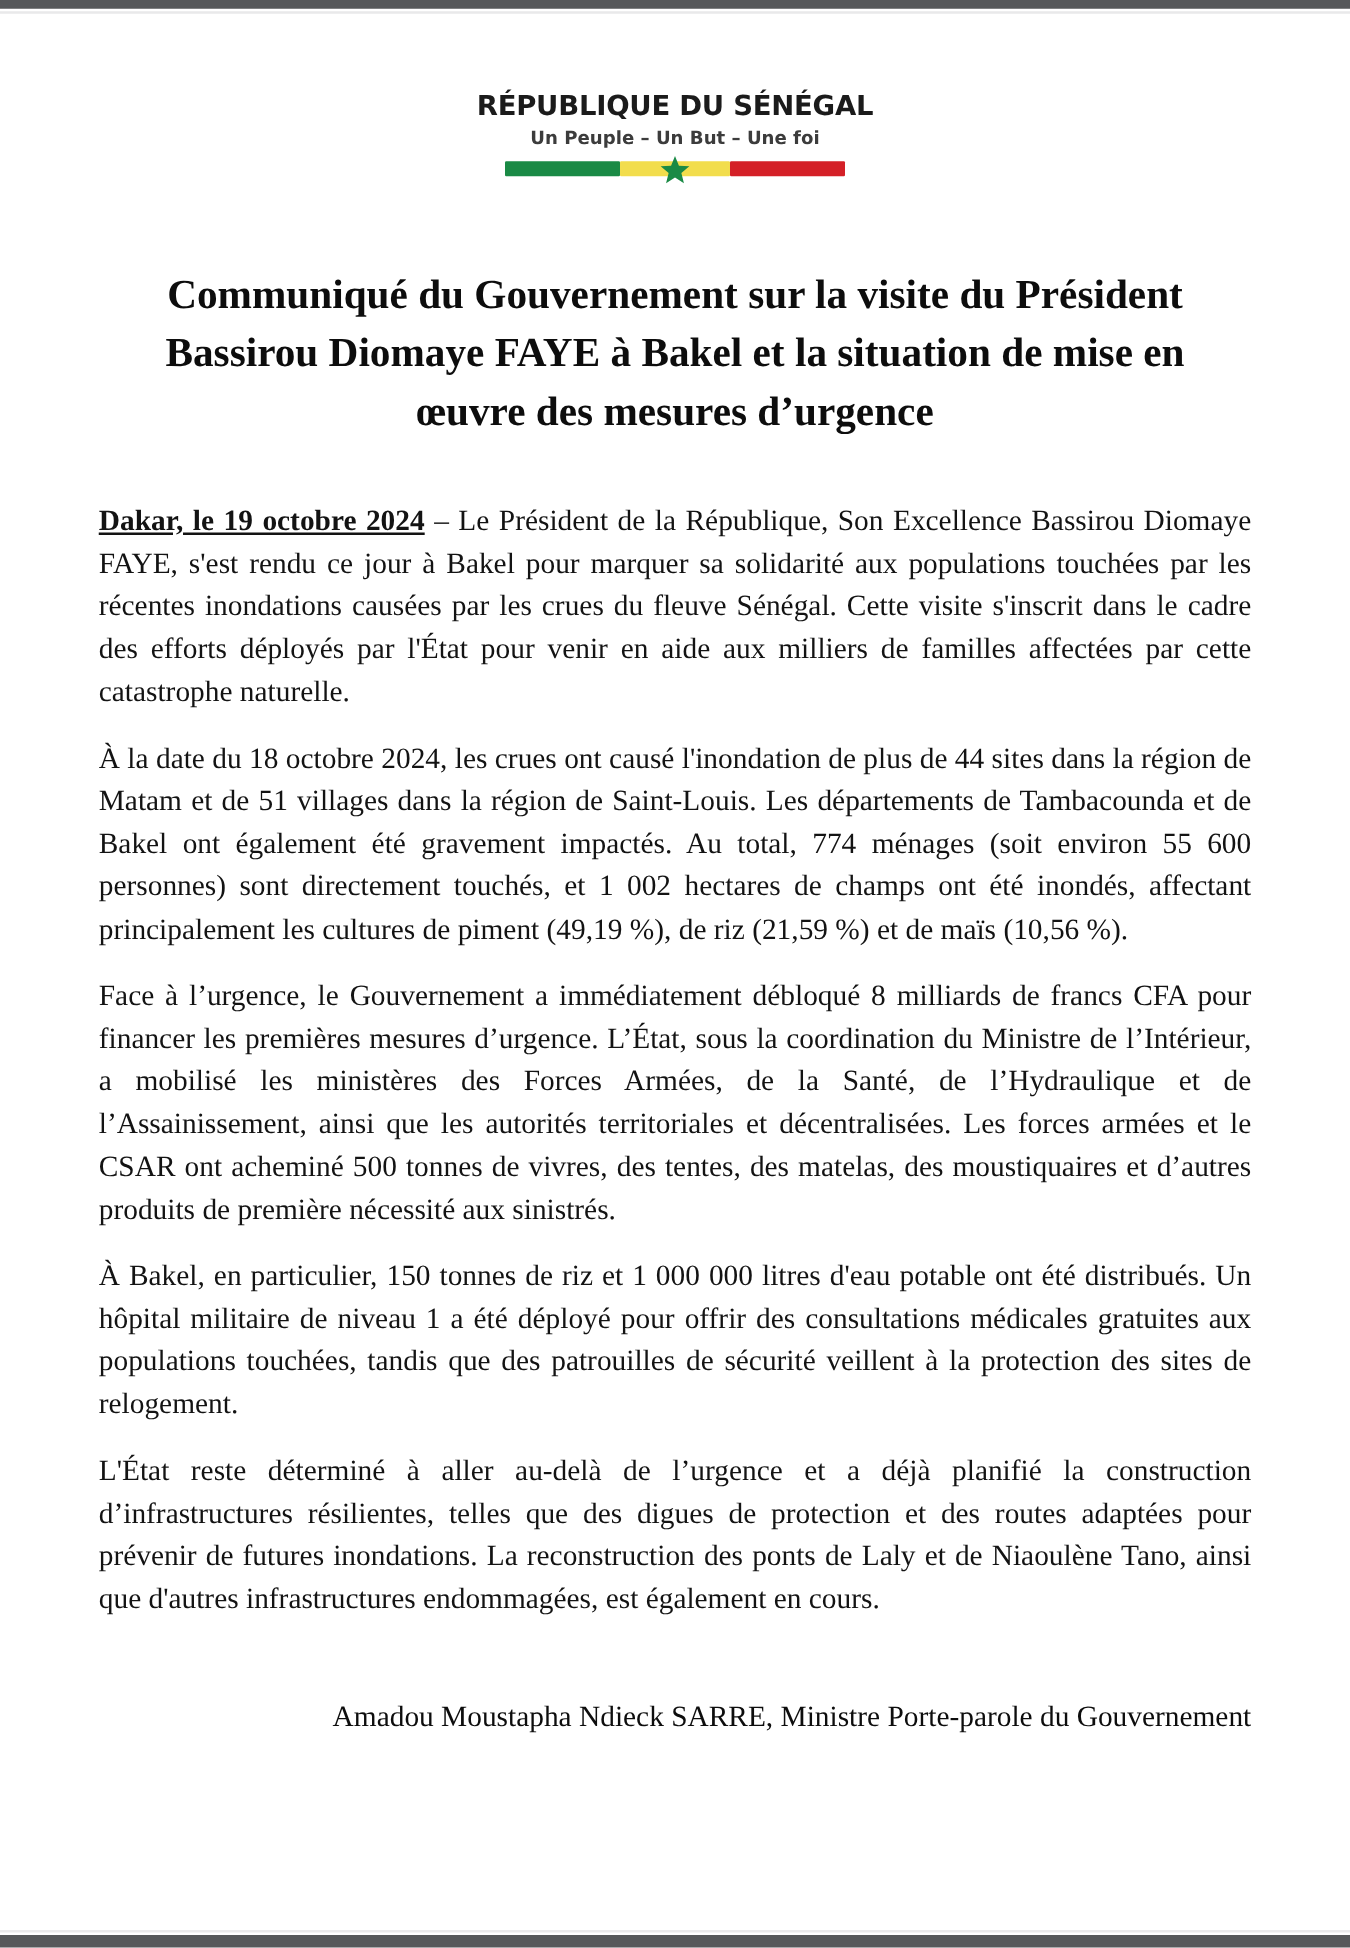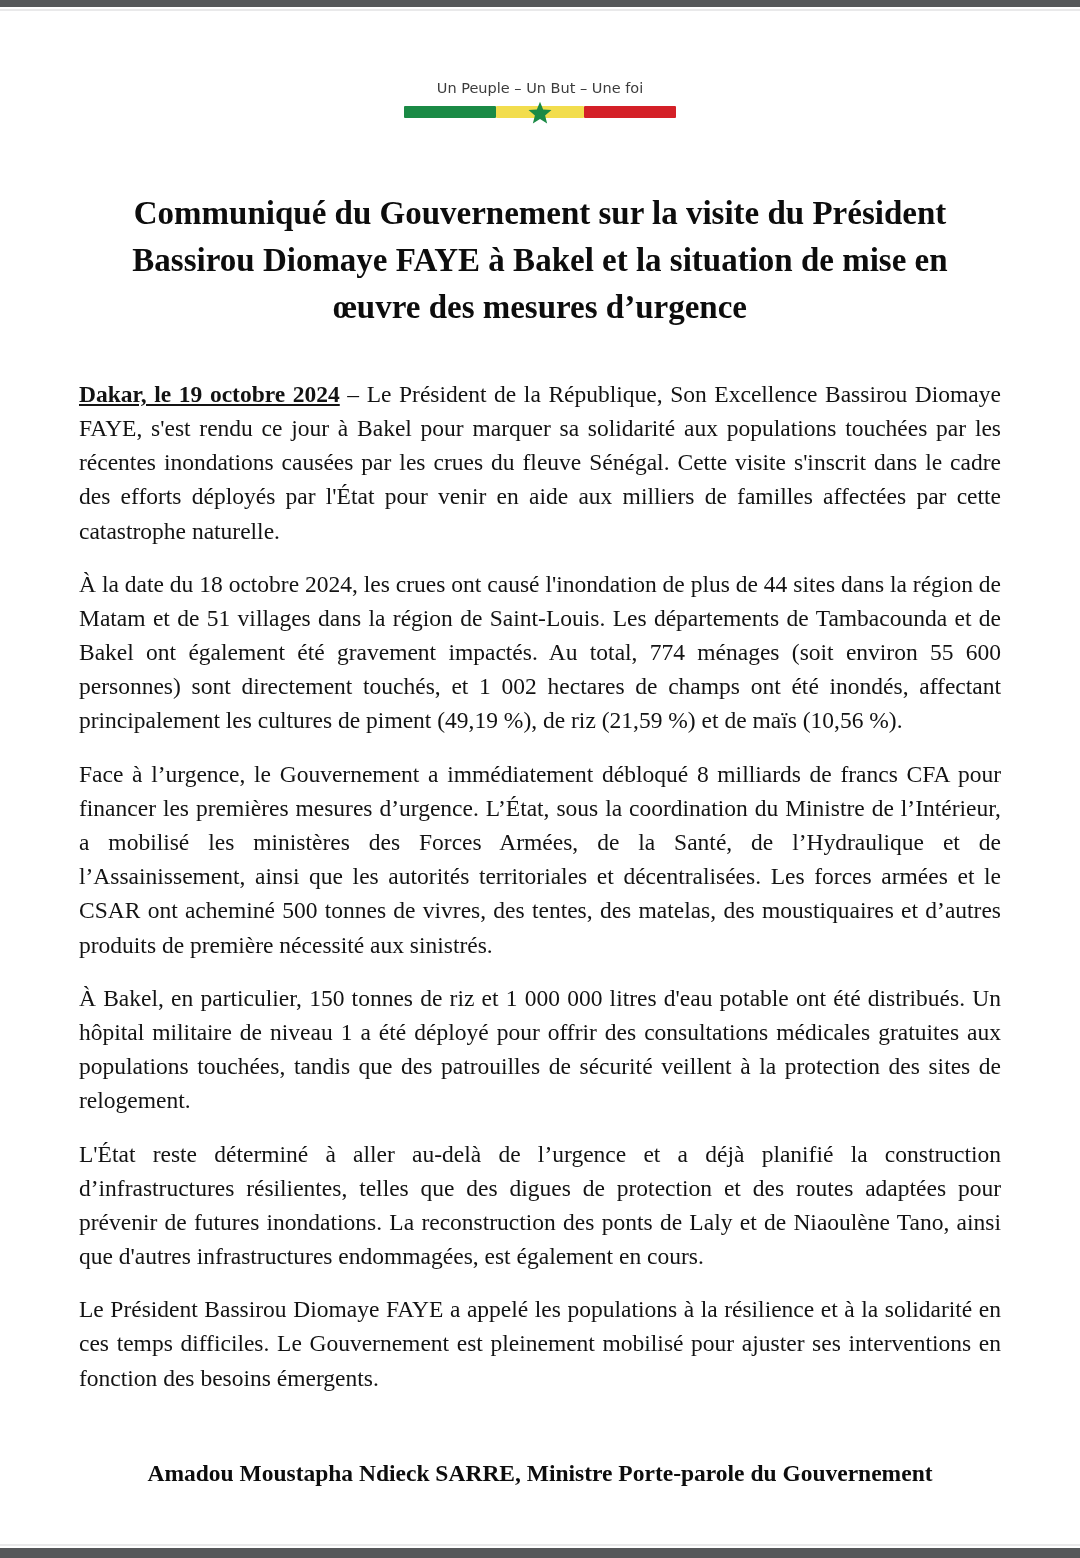--- a/index.html
+++ b/index.html
@@ -56,21 +56,21 @@
     font-weight: 700;
     font-size: 22px;
     letter-spacing: -0.2px;
     color: #1b1b1b;
     line-height: 1.05;
     margin: 0;
     white-space: nowrap;
   }
   .lh-motto {
     font-family: "DejaVu Sans", "Liberation Sans", sans-serif;
-    font-weight: 400;
+    font-weight: 700;
     font-size: 14.5px;
     color: #3c3c3c;
     margin: 7px 0 0 0;
     line-height: 1.05;
     white-space: nowrap;
   }
 
   
   .lh-ribbon {
     position: relative;
@@ -122,36 +122,37 @@
     color: #131313;
     hyphens: none;
   }
   .body-copy p:last-child { margin-bottom: 0; }
   .body-copy p b { font-weight: 700; text-decoration: underline; }
 
   
   .signature {
     margin: 62px auto 0 auto;
     width: 922px;
-    text-align: center;
-    font-weight: 700;
+    text-align: right;
+    font-weight: 400;
     font-size: 23.5px;
     line-height: 1.4;
     color: #0d0d0d;
   }
 </style>
 </head>
 <body>
 
 <div class="edge-bar top"></div>
 <div class="edge-hairline top"></div>
 
 <div class="page">
 
   <header class="letterhead">
+    <p class="lh-title">RÉPUBLIQUE DU SÉNÉGAL</p>
     <p class="lh-motto">Un Peuple – Un But – Une foi</p>
 
     <div class="lh-ribbon">
       <span class="band green" style="background: rgb(26, 138, 69);"></span>
       <span class="band yellow" style="background: rgb(242, 221, 77);"></span>
       <span class="band red" style="background: rgb(212, 32, 39);"></span>
       <span class="star">
         <svg viewBox="0 0 24 24" width="26" height="26" aria-hidden="true">
           <polygon points="12,1.6 14.9,8.8 22.6,9.3 16.7,14.2 18.6,21.7 12,17.6 5.4,21.7 7.3,14.2 1.4,9.3 9.1,8.8" fill="#1a8a45"></polygon>
         </svg>
@@ -168,21 +169,20 @@
     </p>
 
     <p>À la date du 18 octobre 2024, les crues ont causé l'inondation de plus de 44 sites dans la région de Matam et de 51 villages dans la région de Saint-Louis. Les départements de Tambacounda et de Bakel ont également été gravement impactés. Au total, 774 ménages (soit environ 55 600 personnes) sont directement touchés, et 1 002 hectares de champs ont été inondés, affectant principalement les cultures de piment (49,19 %), de riz (21,59 %) et de maïs (10,56 %).</p>
 
     <p>Face à l’urgence, le Gouvernement a immédiatement débloqué 8 milliards de francs CFA pour financer les premières mesures d’urgence. L’État, sous la coordination du Ministre de l’Intérieur, a mobilisé les ministères des Forces Armées, de la Santé, de l’Hydraulique et de l’Assainissement, ainsi que les autorités territoriales et décentralisées. Les forces armées et le CSAR ont acheminé 500 tonnes de vivres, des tentes, des matelas, des moustiquaires et d’autres produits de première nécessité aux sinistrés.</p>
 
     <p>À Bakel, en particulier, 150 tonnes de riz et 1 000 000 litres d'eau potable ont été distribués. Un hôpital militaire de niveau 1 a été déployé pour offrir des consultations médicales gratuites aux populations touchées, tandis que des patrouilles de sécurité veillent à la protection des sites de relogement.</p>
 
     <p>L'État reste déterminé à aller au-delà de l’urgence et a déjà planifié la construction d’infrastructures résilientes, telles que des digues de protection et des routes adaptées pour prévenir de futures inondations. La reconstruction des ponts de Laly et de Niaoulène Tano, ainsi que d'autres infrastructures endommagées, est également en cours.</p>
 
-    <p>Le Président Bassirou Diomaye FAYE a appelé les populations à la résilience et à la solidarité en ces temps difficiles. Le Gouvernement est pleinement mobilisé pour ajuster ses interventions en fonction des besoins émergents.</p>
 
   </section>
 
   <div class="signature">Amadou Moustapha Ndieck SARRE, Ministre Porte-parole du Gouvernement</div>
 
 </div>
 
 <div class="edge-hairline bottom"></div>
 <div class="edge-bar bottom"></div>
 

